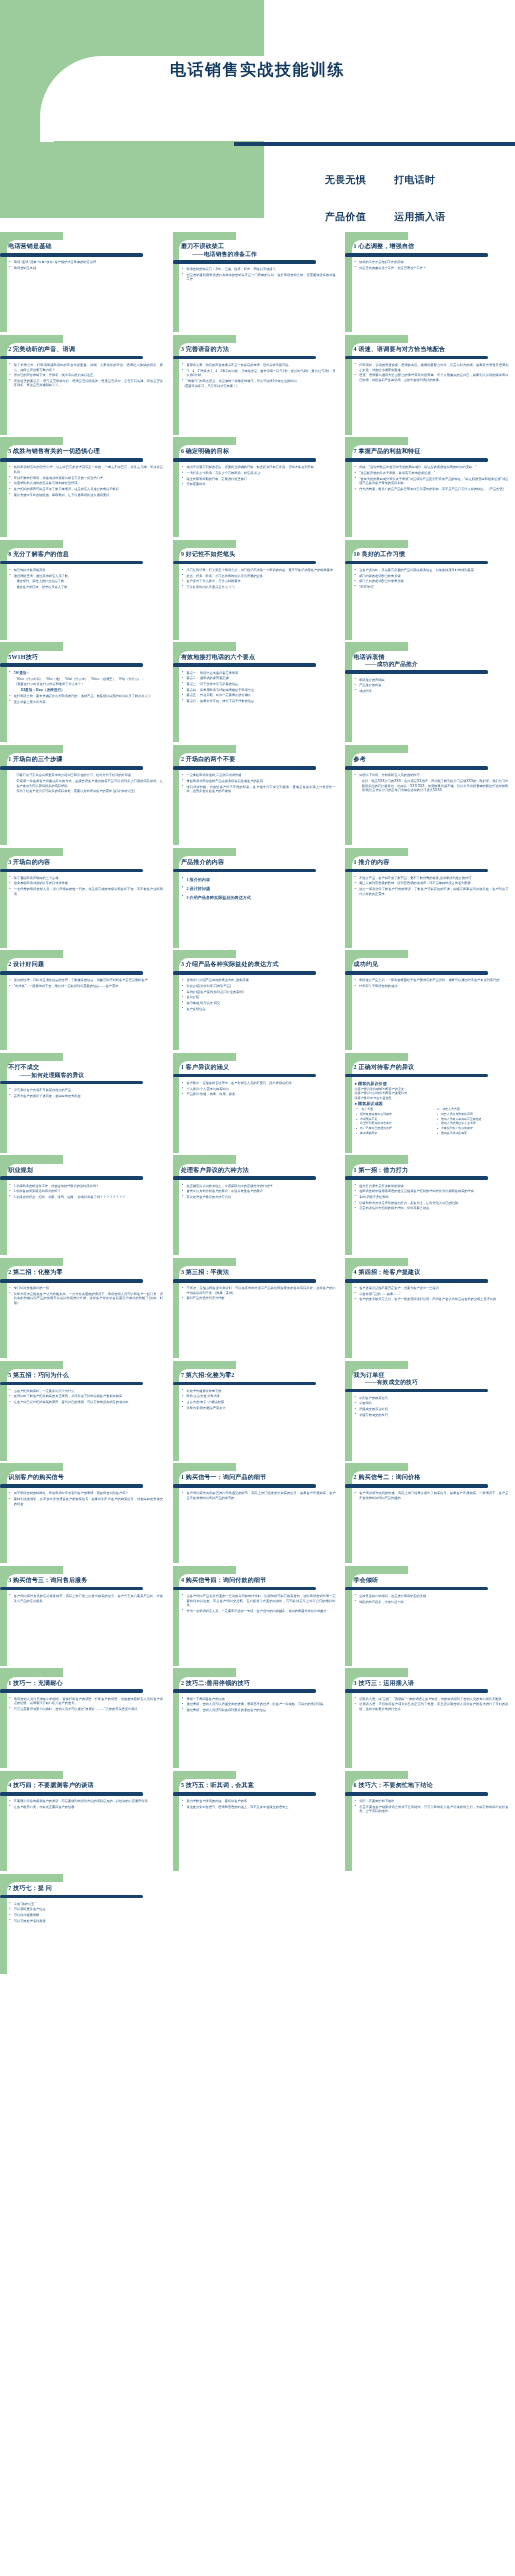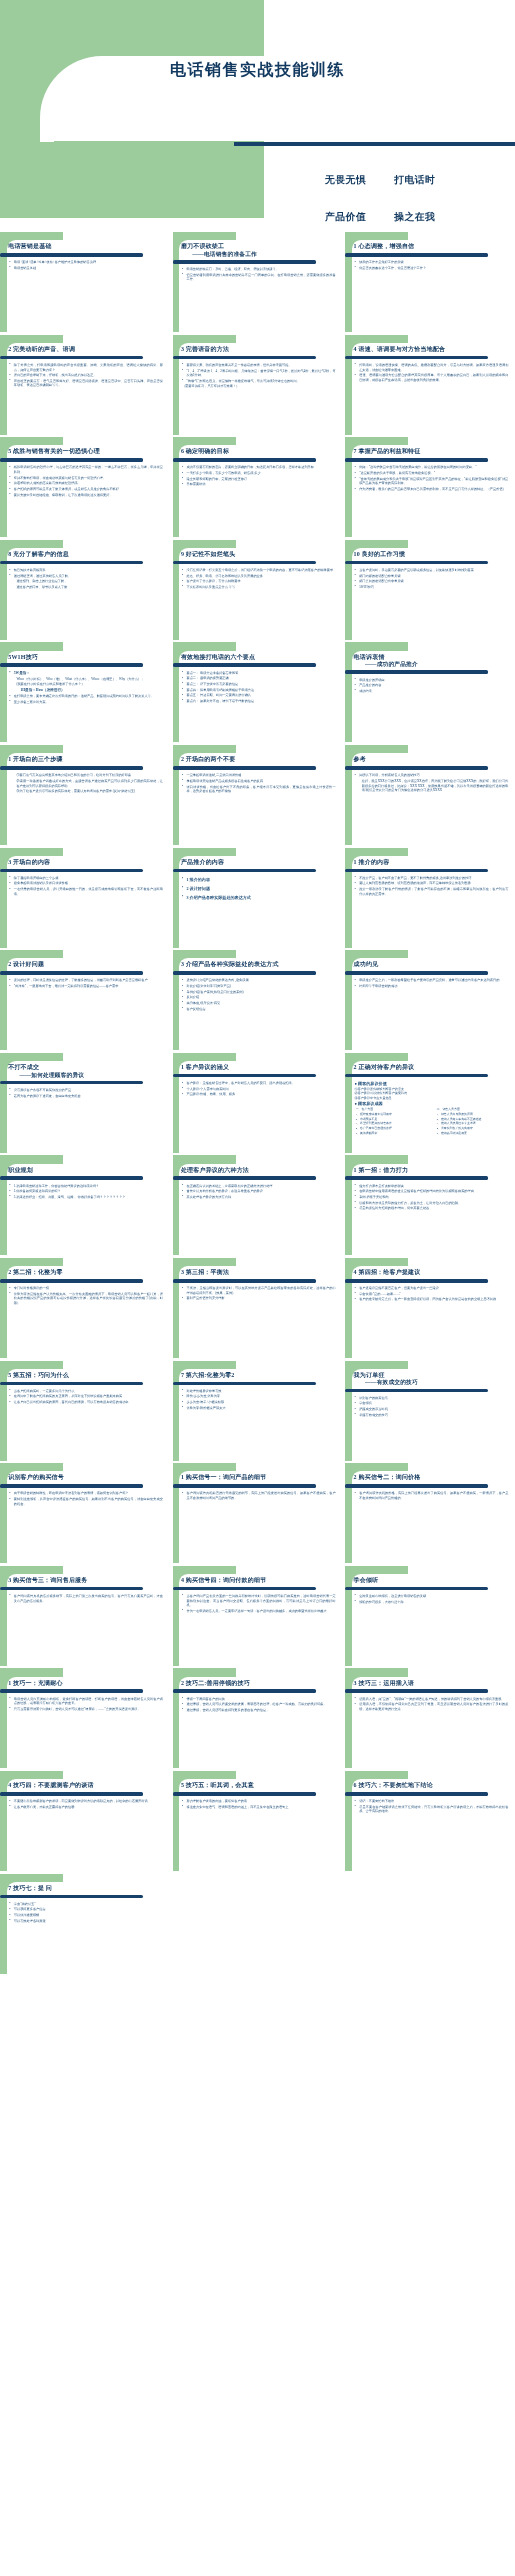--- a/index.html
+++ b/index.html
@@ -232,21 +232,21 @@
 <div class="quote-slide">
   <div class="qs-green-block"></div>
   <div class="qs-bar"></div>
   <div class="qs-lines" id="quote-lines">
       <div class="qs-line">
         <span>无畏无惧</span>
         <span>打电话时</span>
       </div>
       <div class="qs-line">
         <span>产品价值</span>
-        <span>操之在我</span>
+        <span>运用插入语</span>
       </div>
     </div>
 </div>
 
 <div class="grid" id="card-grid">
     <div class="card">
       <div class="c-green"></div>
       <div class="c-green-top"></div>
       <div class="c-white-round"></div>
       <div class="c-body">

